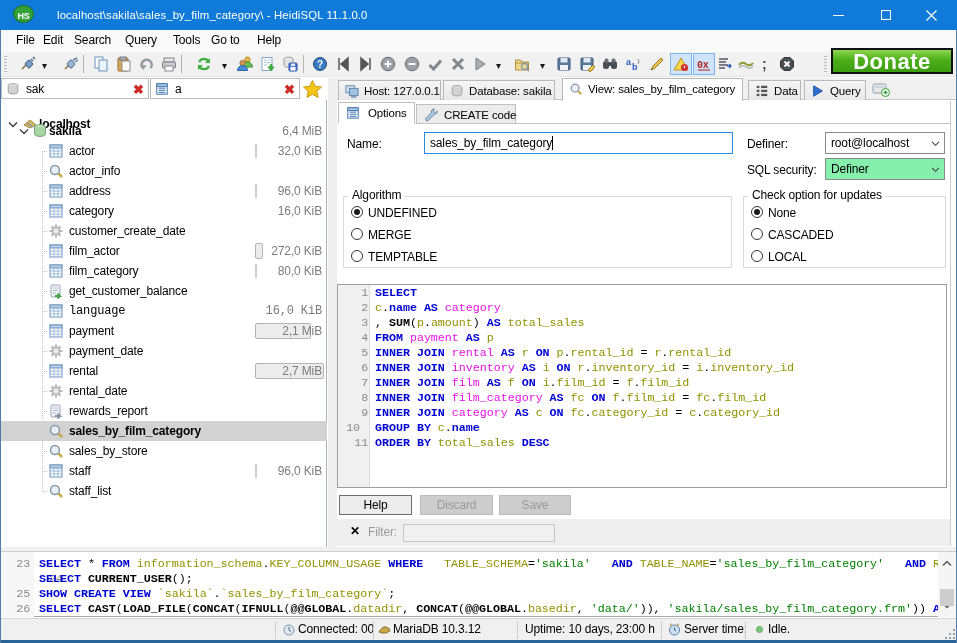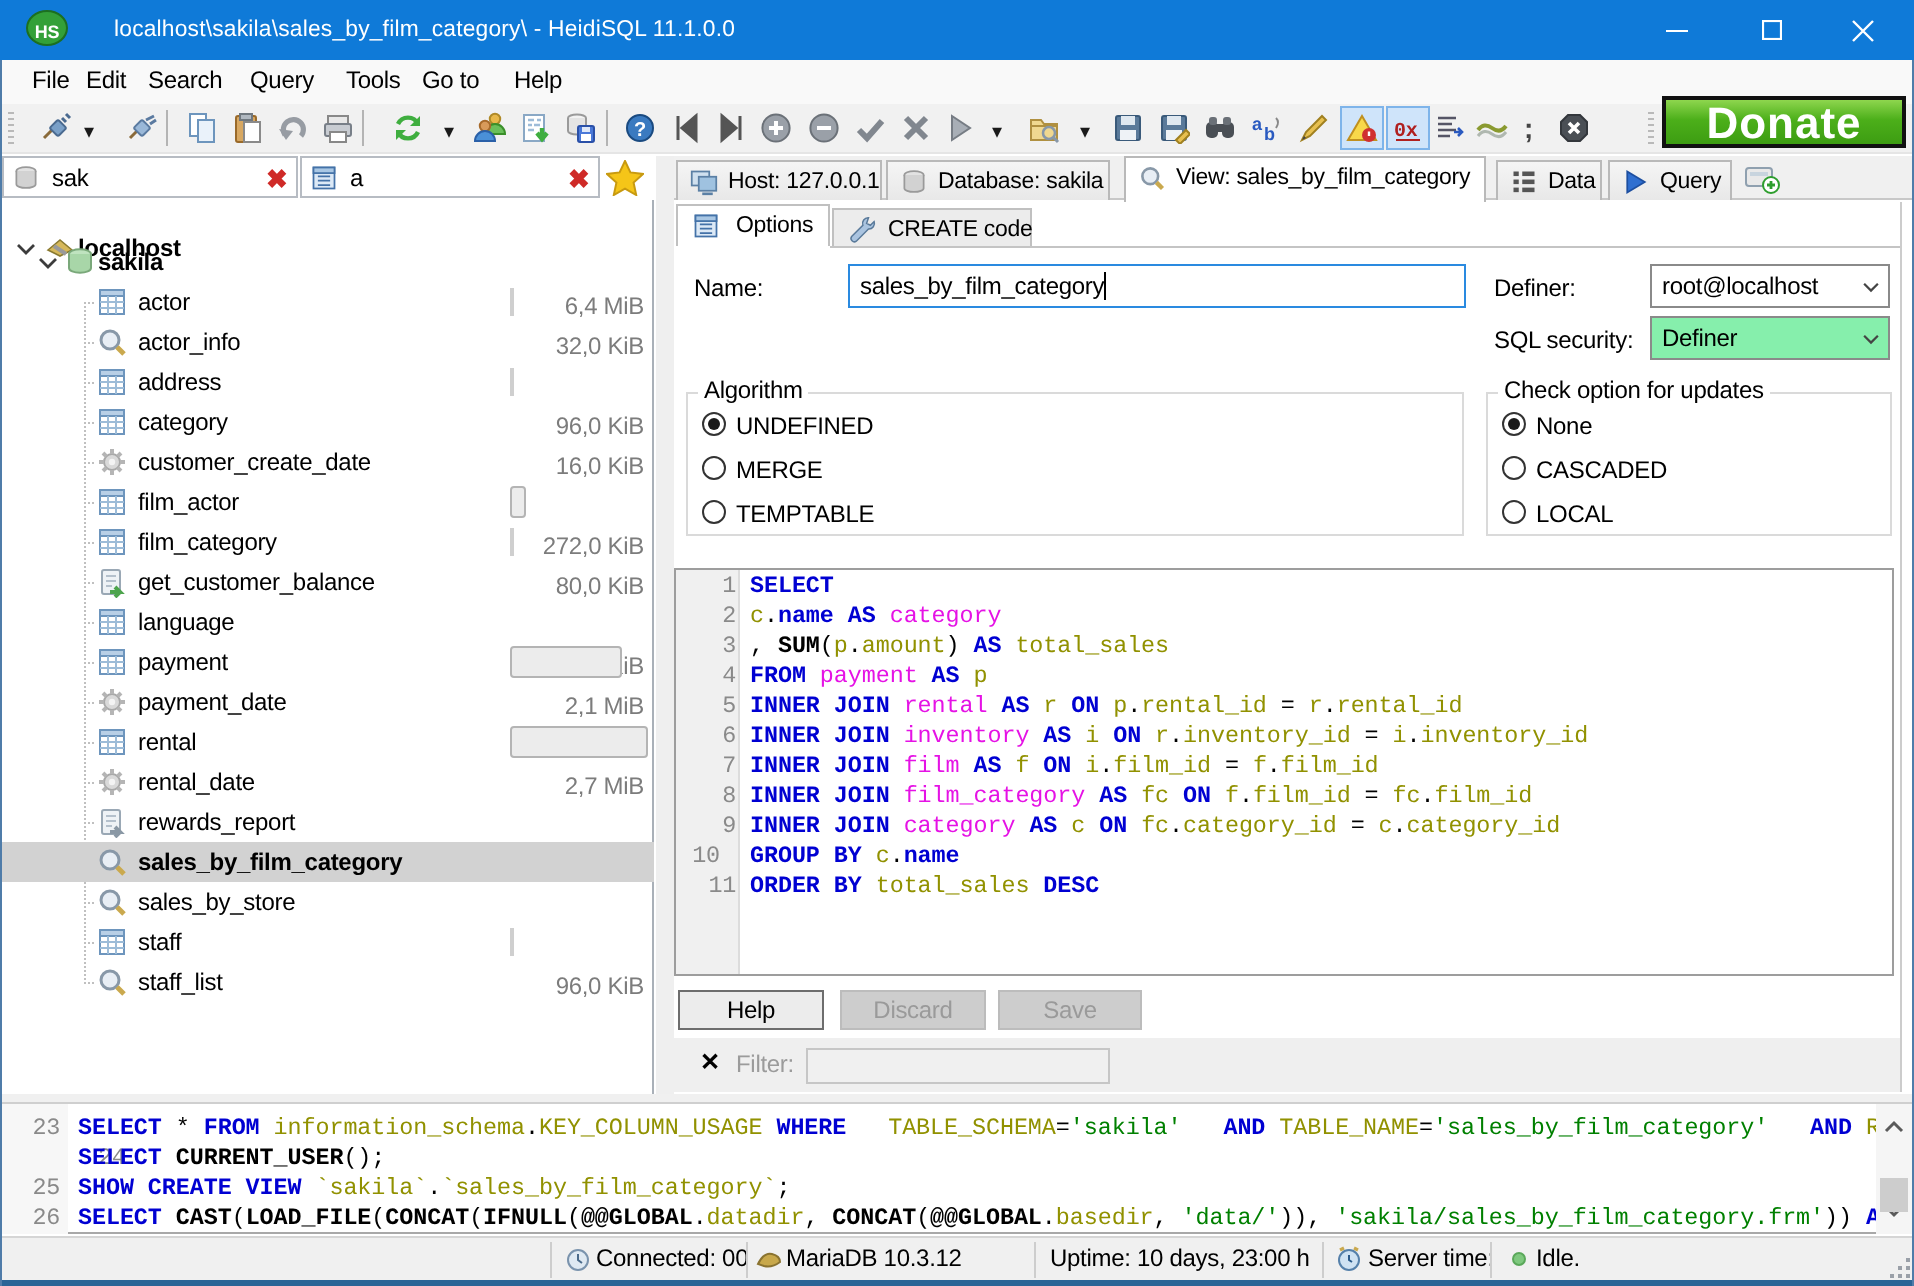--- a/index.html
+++ b/index.html
@@ -23,21 +23,21 @@
 #donate { left:831px; top:48px; width:122px; height:26px; background:linear-gradient(#8ed64e,#4caf1a 45%,#3d9d12); border:2px solid #111; color:#fff; font-weight:bold; font-size:22px; text-align:center; line-height:23px; letter-spacing:0.5px; }
 
 .fbox { top:78px; height:21px; background:#fff; border:1px solid #b7bcc3; }
 .fbox .ftext { position:absolute; left:24px; top:3px; }
 .redx { position:absolute; top:3px; font-size:13px; font-weight:bold; color:#cf2a27; }
 
 #tree { left:1px; top:100px; width:326px; height:447px; background:#fff; border-right:1px solid #a9b0b8; }
 .trow { position:absolute; left:0; width:326px; height:20px; line-height:20px; }
 .trow .lbl { position:absolute; top:0; }
 .bold { font-weight:bold; }
-.tsize { position:absolute; top:0; right:5px; color:#7c7c7c; text-align:right;margin-top:22px; }
+.tsize { position:absolute; top:0; right:5px; color:#7c7c7c; text-align:right; }
 .tbar { position:absolute; left:254px; top:2px; height:16px; background:#ececec; border:1px solid #b4b4b4; border-radius:2px; }
 .tline { position:absolute; left:254px; top:3px; height:14px; width:2px; background:#cfcfcf; }
 .sel { background:#d2d2d2; }
 .ticon16 { position:absolute; top:2px; width:16px; height:16px; }
 
 #rpanel { left:337px; top:78px; width:619px; height:469px; background:#fff; }
 
 #maintabs { position:absolute; left:0; top:0; width:619px; height:22px; background:#f0f0f0; border-bottom:1px solid #c8c8c8; }
 .mtab { position:absolute; top:2px; height:20px; font-size:11.5px; background:linear-gradient(#f5f5f5,#e8e8e8); border:1px solid #b9b9b9; border-bottom:none; line-height:19px; white-space:nowrap; }
 .mtab.active { top:0; height:23px; background:#fff; z-index:2; }
@@ -392,21 +392,21 @@
       <span class="tsize">80,0 KiB</span>
     </div>
   <div class="trow" style="top:181px;padding-left:38px;">
       <svg class="ticon16" style="left:47px;" viewBox="0 0 16 16">
         <rect x="3" y="2" width="9" height="12" rx="1" fill="#eef2f6" stroke="#9aa8b5"></rect>
         <path d="M5 5 h5 M5 7.5 h5 M5 10 h3" stroke="#b4c0cc"></path>
         <path d="M7 13 h5 l-2.5 -2.5 M12 13 l-2.5 2.5" stroke="#4da44d" stroke-width="2" fill="none"></path>
       </svg>
       <span class="lbl" style="left:68px;">get_customer_balance</span>
     </div>
-  <div class="trow" style="top:201px;">
+  <div class="trow" style="top:201px;font-family:Liberation Mono, monospace;">
       <svg class="ticon16 i-table" style="left:47px;" viewBox="0 0 16 16">
         <rect x="2" y="2" width="12" height="12" fill="#fff" stroke="#6d95bd"></rect>
         <rect x="2" y="2" width="12" height="3" fill="#b8cfe6" stroke="#6d95bd"></rect>
         <path d="M2 8 h12 M2 11 h12 M6 5 v9 M10 5 v9" stroke="#9dbcd8" stroke-width="1"></path>
       </svg>
       <span class="lbl" style="left:68px;">language</span>
       <span class="tsize">16,0 KiB</span>
     </div>
   <div class="trow" style="top:221px;">
       <svg class="ticon16 i-table" style="left:47px;" viewBox="0 0 16 16">

